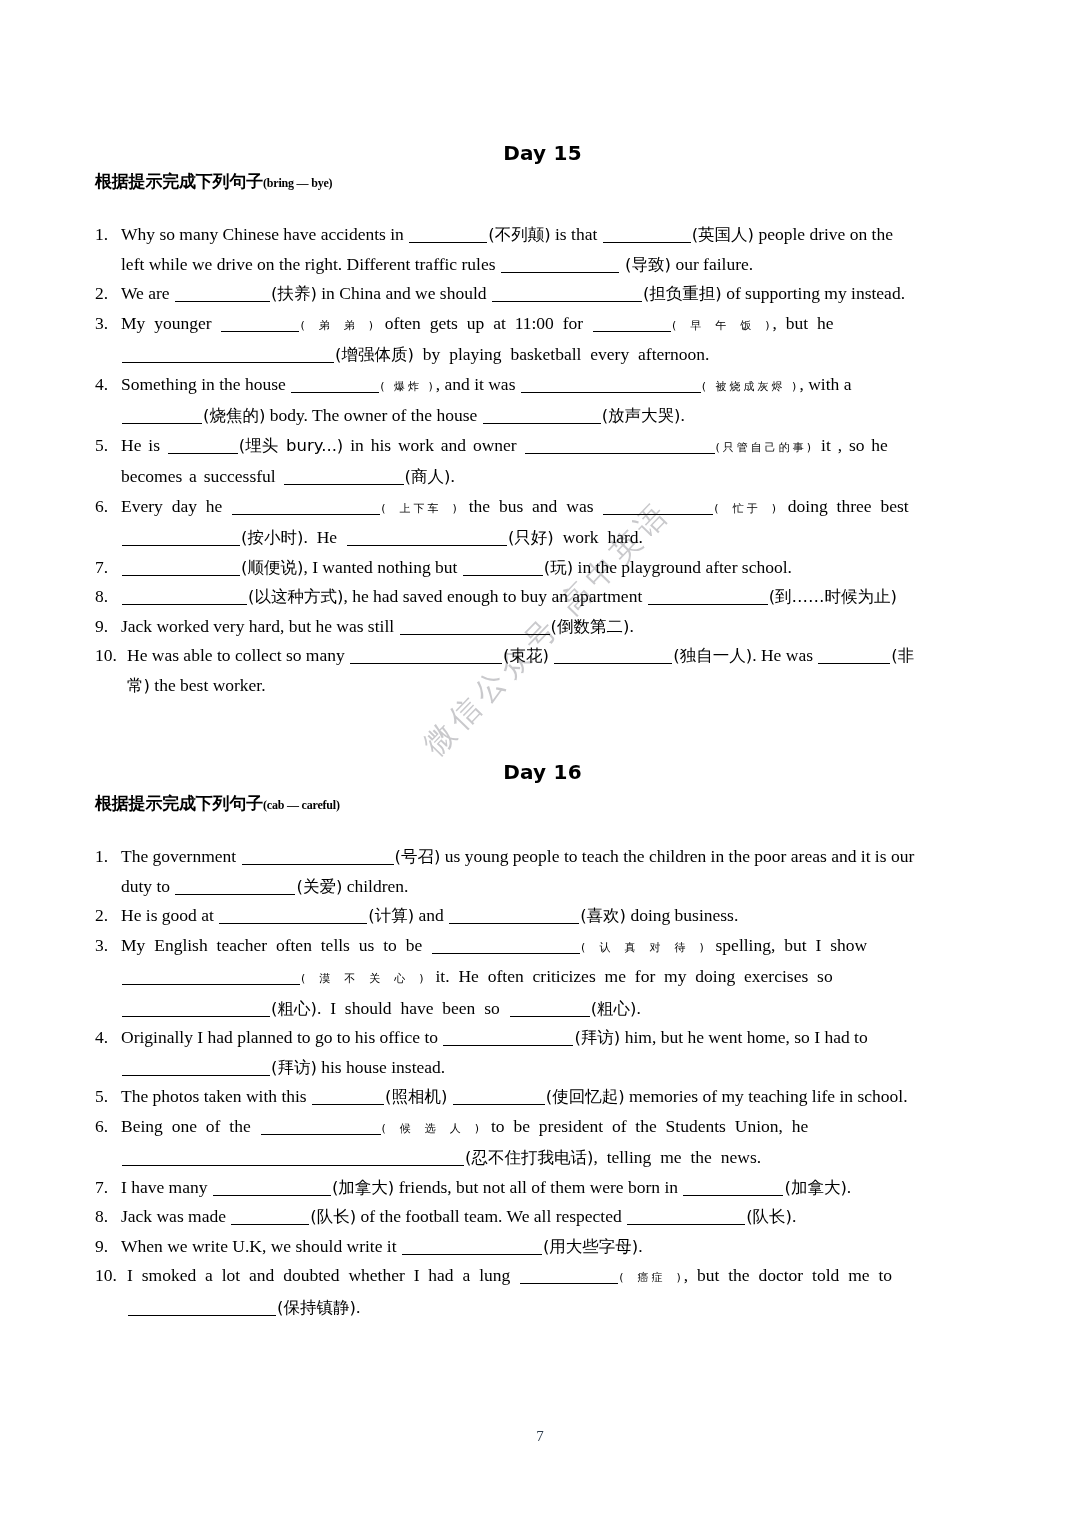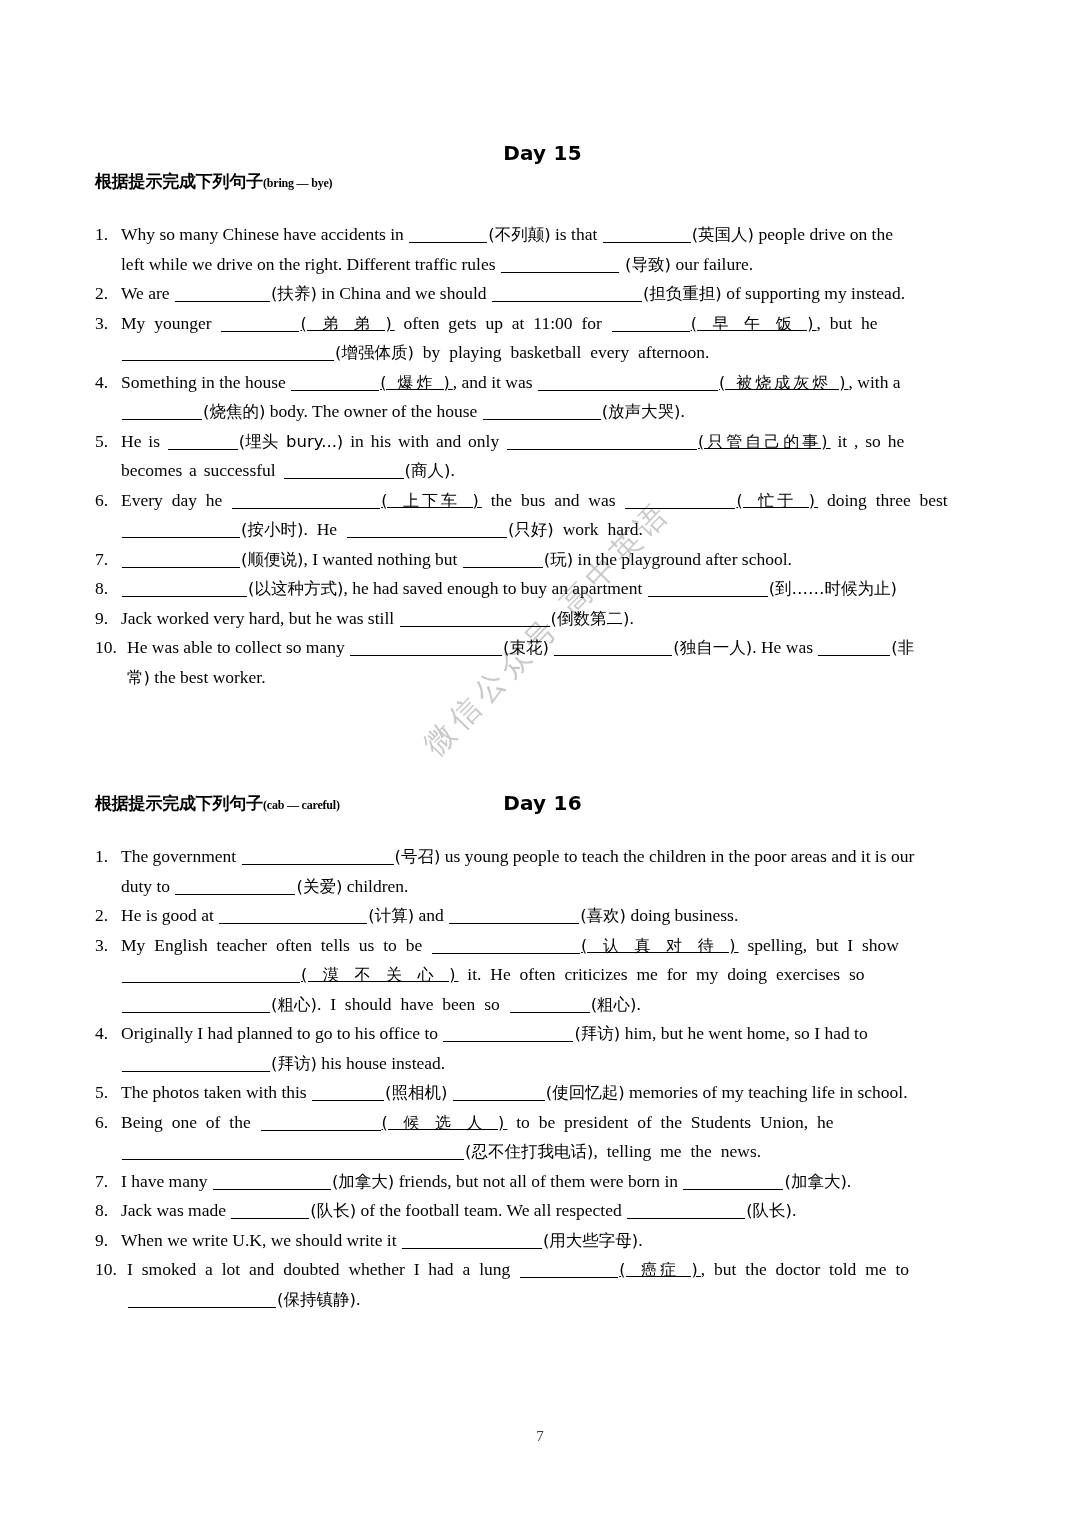--- a/index.html
+++ b/index.html
@@ -109,21 +109,21 @@
 
   
   .bl {
     display: inline-block;
     border-bottom: 1.4px solid #000;
     vertical-align: -3px;
     height: 15px;
     margin: 0 1px;
   }
   .cn { font-family: "DejaVu Sans", sans-serif; font-size: 16.5px; }
-  .cnsp { font-family: "DejaVu Sans", sans-serif; font-size: 16px; letter-spacing: 3px; text-decoration: underline; }
+  .cnsp { font-family: "DejaVu Sans", sans-serif; font-size: 11px; letter-spacing: 3px; }
 
   .pagenum {
     position: absolute;
     left: 0;
     right: 0;
     top: 1428px;
     text-align: center;
     font-size: 15px;
     font-family: "Liberation Serif", serif;
     color: #2b3a4a;
@@ -158,21 +158,21 @@
           <div class="spread"><span>My younger </span><span class="bl" style="width: 78px;"></span><span class="cnsp">( 弟 弟 )</span><span> often gets up at 11:00 for </span><span class="bl" style="width: 78px;"></span><span class="cnsp">( 早 午 饭 )</span><span>, but he</span></div>
           <div class="spread"><span class="bl" style="width: 212px;"></span><span class="cn">(增强体质)</span><span> by playing basketball every afternoon.</span></div>
         </li>
         <li>
           <span class="num">4.</span>
           <div><span>Something in the house </span><span class="bl" style="width: 88px;"></span><span class="cnsp">( 爆炸 )</span><span>, and it was </span><span class="bl" style="width: 180px;"></span><span class="cnsp">( 被烧成灰烬 )</span><span>, with a</span></div>
           <div><span class="bl" style="width: 80px;"></span><span class="cn">(烧焦的)</span><span> body. The owner of the house </span><span class="bl" style="width: 118px;"></span><span class="cn">(放声大哭)</span><span>.</span></div>
         </li>
         <li>
           <span class="num">5.</span>
-          <div class="spread2"><span>He is </span><span class="bl" style="width: 70px;"></span><span class="cn">(埋头 bury...)</span><span> in his with and only </span><span class="bl" style="width: 190px;"></span><span class="cnsp">(只管自己的事)</span><span> it , so he</span></div>
+          <div class="spread2"><span>He is </span><span class="bl" style="width: 70px;"></span><span class="cn">(埋头 bury...)</span><span> in his work and owner </span><span class="bl" style="width: 190px;"></span><span class="cnsp">(只管自己的事)</span><span> it , so he</span></div>
           <div class="spread2"><span>becomes a successful </span><span class="bl" style="width: 120px;"></span><span class="cn">(商人)</span><span>.</span></div>
         </li>
         <li>
           <span class="num">6.</span>
           <div class="spread"><span>Every day he </span><span class="bl" style="width: 148px;"></span><span class="cnsp">( 上下车 )</span><span> the bus and was </span><span class="bl" style="width: 110px;"></span><span class="cnsp">( 忙于 )</span><span> doing three best</span></div>
           <div class="spread"><span class="bl" style="width: 118px;"></span><span class="cn">(按小时)</span><span>. He </span><span class="bl" style="width: 160px;"></span><span class="cn">(只好)</span><span> work hard.</span></div>
         </li>
         <li>
           <span class="num">7.</span>
           <div><span class="bl" style="width: 118px;"></span><span class="cn">(顺便说)</span><span>, I wanted nothing but </span><span class="bl" style="width: 80px;"></span><span class="cn">(玩)</span><span> in the playground after school.</span></div>
@@ -184,21 +184,21 @@
         <li>
           <span class="num">9.</span>
           <div><span>Jack worked very hard, but he was still </span><span class="bl" style="width: 150px;"></span><span class="cn">(倒数第二)</span><span>.</span></div>
         </li>
         <li class="wide">
           <span class="num">10.</span>
           <div><span>He was able to collect so many </span><span class="bl" style="width: 152px;"></span><span class="cn">(束花)</span><span> </span><span class="bl" style="width: 118px;"></span><span class="cn">(独自一人)</span><span>. He was </span><span class="bl" style="width: 72px;"></span><span class="cn">(非</span></div>
           <div><span class="cn">常)</span><span> the best worker.</span></div>
         </li>
       </ol>
-      <div class="day-title" style="position: absolute; top: 776px; left: 0px; width: 895px; text-align: center;">Day 16</div>
+      <div class="day-title" style="position: absolute; top: 745px; left: 0px; width: 895px; text-align: center;">Day 16</div>
       <div class="section-head" style="position: absolute; top: 792px; left: 0px;"><span>根据提示完成下列句子</span><span class="rng">(cab — careful)</span></div>
       <ol class="qlist" style="position: absolute; top: 842px; left: 0px; width: 895px;">
         <li>
           <span class="num">1.</span>
           <div><span>The government </span><span class="bl" style="width: 152px;"></span><span class="cn">(号召)</span><span> us young people to teach the children in the poor areas and it is our</span></div>
           <div><span>duty to </span><span class="bl" style="width: 120px;"></span><span class="cn">(关爱)</span><span> children.</span></div>
         </li>
         <li>
           <span class="num">2.</span>
           <div><span>He is good at </span><span class="bl" style="width: 148px;"></span><span class="cn">(计算)</span><span> and </span><span class="bl" style="width: 130px;"></span><span class="cn">(喜欢)</span><span> doing business.</span></div>

